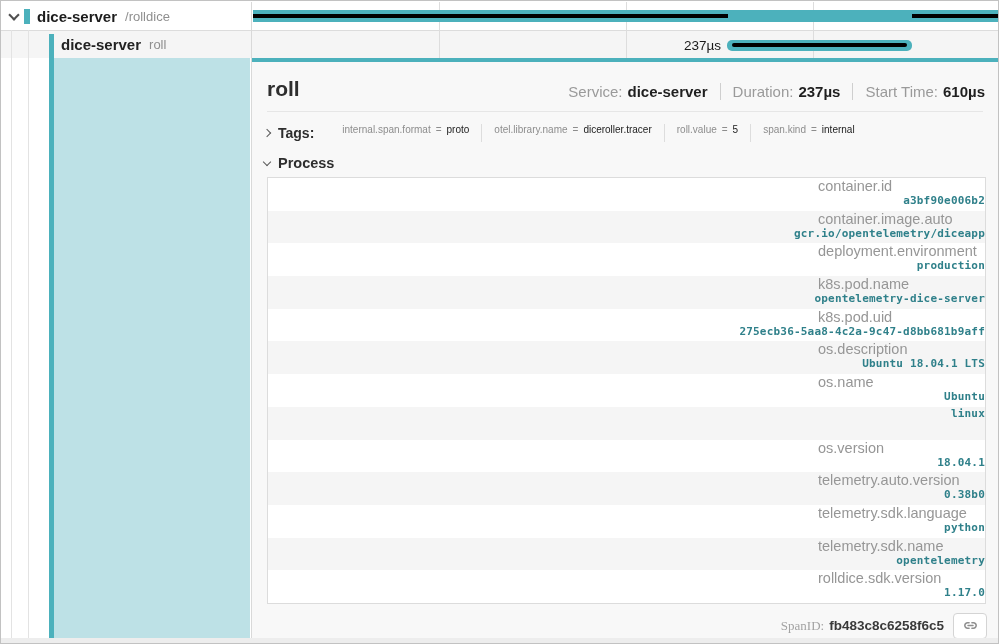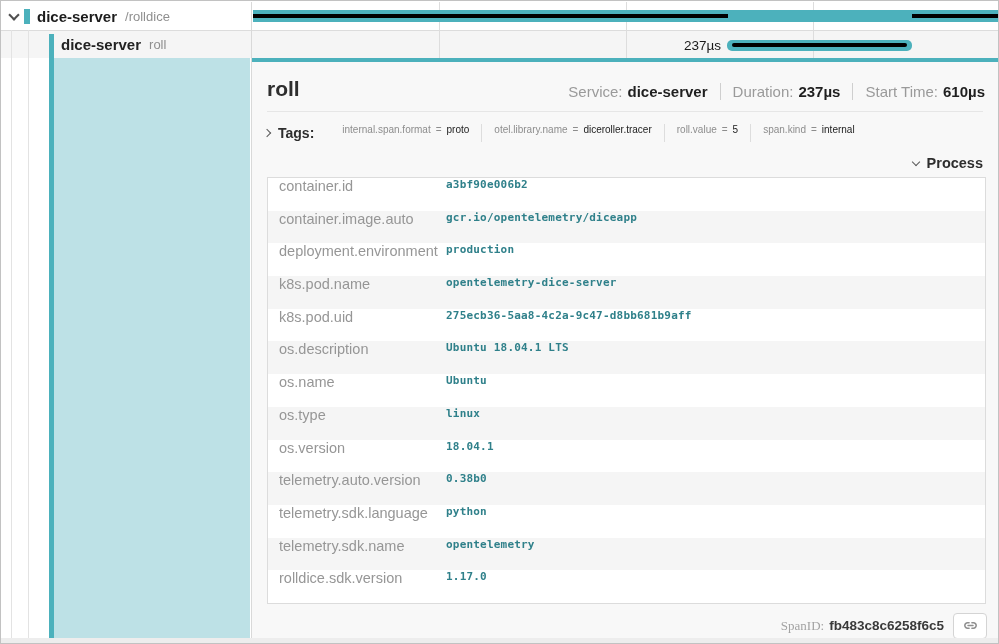--- a/index.html
+++ b/index.html
@@ -61,25 +61,25 @@
 
   .d-tags { display:flex; align-items:center; margin:8px 15px 0 12px; height:26px; }
   .t-toggle { display:flex; align-items:center; cursor:pointer; }
   .t-label { font-size:14px; font-weight:700; color:#2e2e2e; margin-left:8px; }
   .tag-items { display:flex; align-items:flex-start; margin-left:28px; font-size:10px; }
   .tag-key { color:#8d8d8d; }
   .tag-eq { color:#8d8d8d; margin:0 5px; }
   .tag-value { color:#222; font-weight:500; }
   .tag-sep { width:1px; height:18px; background:#ddd; margin:0 12px; }
 
-  .d-process { display:flex; align-items:center; margin:6px 15px 0 12px; height:22px;justify-content:flex-end; }
+  .d-process { display:flex; align-items:center; margin:6px 15px 0 12px; height:22px; }
   .p-label { font-size:14.5px; font-weight:700; color:#2e2e2e; margin-left:8px; }
 
   .d-card { margin:3px 12px 0 15px; background:#fff; border:1px solid #dcdcdc; }
-  .kv-row { display:flex; align-items:flex-start; height:32.7px; }
+  .kv-row { display:flex; align-items:flex-end; height:32.7px;flex-direction:column; }
   .kv-row.even { background:#f5f5f5; }
   .kv-key { width:178px; padding-left:11px; font-size:14.5px; color:#969696; }
   .kv-value { font-family:"DejaVu Sans Mono", monospace; font-size:11px;
               font-weight:600; color:#2f808a; letter-spacing:0.2px; }
 
   .d-footer { display:flex; justify-content:flex-end; align-items:center;
               margin-top:9px; padding-right:11px; }
   .f-label { font-size:13px; color:#a3a3a3;font-family:Liberation Serif, serif; }
   .f-value { font-size:13.5px; font-weight:700; color:#3a3a3a; margin-left:5px; }
   .f-btn { width:34px; height:26px; margin-left:9px; background:#fff;
@@ -191,21 +191,20 @@
       </div>
       <div class="kv-row even">
         <span class="kv-key">os.description</span>
         <span class="kv-value">Ubuntu 18.04.1 LTS</span>
       </div>
       <div class="kv-row">
         <span class="kv-key">os.name</span>
         <span class="kv-value">Ubuntu</span>
       </div>
       <div class="kv-row even">
-        <span class="kv-key">os.type</span>
         <span class="kv-value">linux</span>
       </div>
       <div class="kv-row">
         <span class="kv-key">os.version</span>
         <span class="kv-value">18.04.1</span>
       </div>
       <div class="kv-row even">
         <span class="kv-key">telemetry.auto.version</span>
         <span class="kv-value">0.38b0</span>
       </div>

